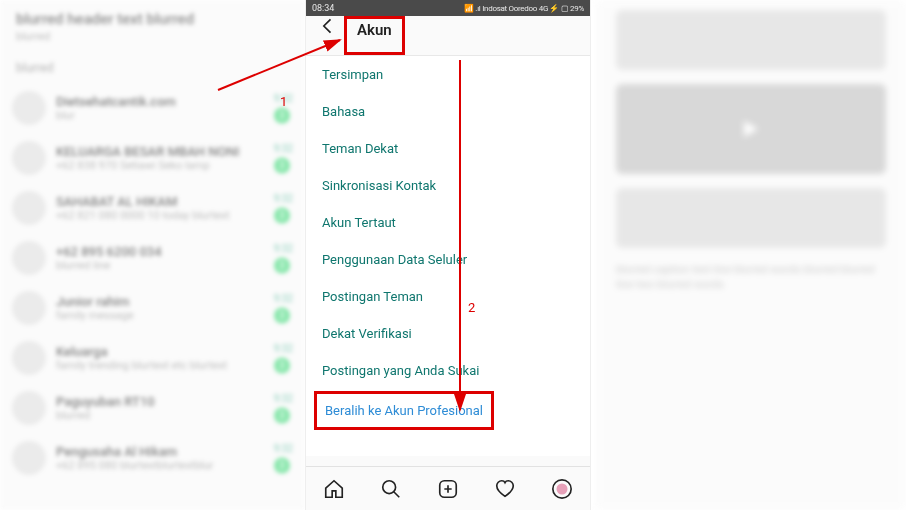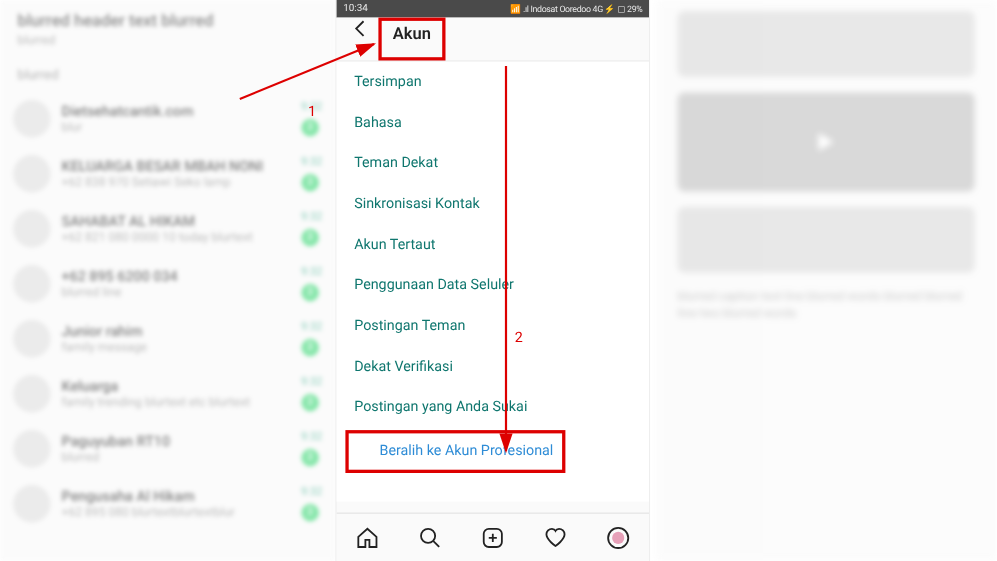--- a/index.html
+++ b/index.html
@@ -34,21 +34,21 @@
   .sb-spacer { flex: 1; }
   .sb-right { flex: 0 0 auto; font-size: 8px; letter-spacing: -0.3px;}
   
   .header-bar { height: 40px; background: #fafafa; display: flex; padding: 0 8px; border-bottom: 1px solid #e8e8e8; }
   .back-arrow { width: 28px; text-align: center; font-size: 20px; color: #222; cursor: pointer; }
   .header-title-box { border: 3px solid #d00; padding: 2px 10px; margin-left: 2px; }
   .header-title { font-size: 15px; font-weight: 600; color: #222; }
   
   .menu-list { background: #fff; overflow-y: auto; height: 400px; }
   .menu-item { padding: 11px 16px; font-size: 13px; color: #0f766e; cursor: pointer; }
-  .menu-item.link { color: #2e8cd6; margin-left: 20px; }
+  .menu-item.link { color: #2e8cd6; }
   .menu-wrap { border: 3px solid #d00; margin: 2px 8px; padding: 0 4px; display:inline-block; }
   .menu-wrap .menu-item { padding: 9px 4px; }
   
   .bottom-nav { position: absolute; bottom: 0; left: 0; right: 0; height: 44px; background: #fafafa; border-top: 1px solid #e2e2e2; display: flex; justify-content: space-around; align-items: center; }
   .nav-icon { width: 22px; height: 22px; display:flex; align-items:center; justify-content:center; cursor:pointer; }
   .nav-icon svg { width: 22px; height: 22px; }
   
   
   .annot { position: absolute; pointer-events: none; }
   .anum { color: #d00; font-size: 13px; font-weight: 400; }
@@ -134,21 +134,21 @@
   <div class="rp-card"></div>
   <div class="rp-vid">
       <div class="rp-play"></div>
     </div>
   <div class="rp-card"></div>
   <div class="rp-text">blurred caption text line blurred words blurred blurred line two blurred words</div>
 </div>
 
 <div class="phone">
   <div class="status-bar">
-    <span class="sb-time">10:34</span>
+    <span class="sb-time">08:34</span>
     <span class="sb-spacer"></span>
     <span class="sb-right">
       📶 .ıl <span>Indosat Ooredoo 4G</span> ⚡ ▢ <span>29%</span>
     </span>
   </div>
 
   <div class="header-bar">
     <div class="back-arrow">
       <svg viewBox="0 0 24 24" width="20" height="20" fill="none" stroke="#222" stroke-width="2">
           <path d="M15 4 L7 12 L15 20"></path>

